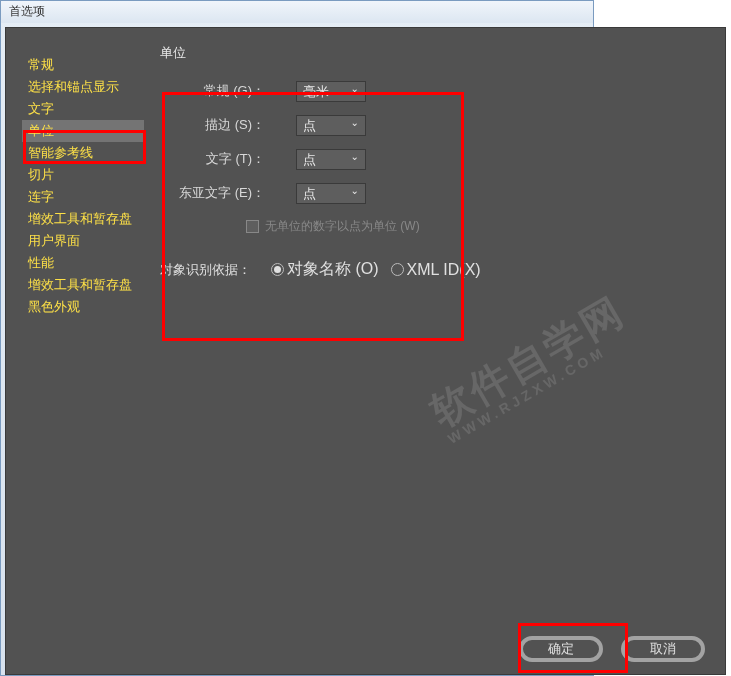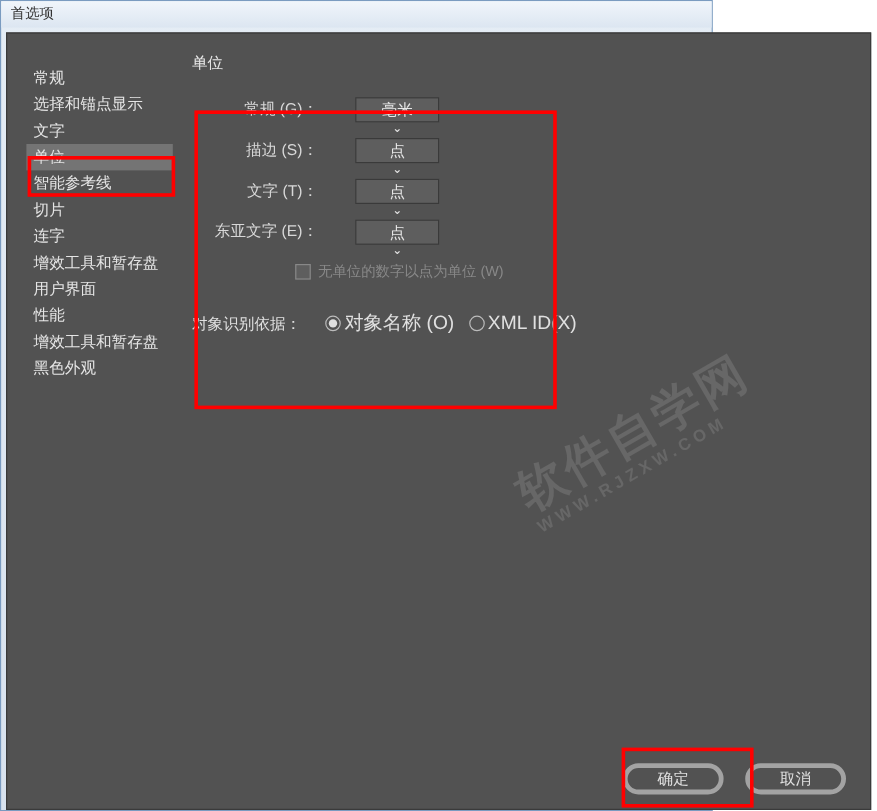--- a/index.html
+++ b/index.html
@@ -32,21 +32,21 @@
     }
     
     .sidebar {
       width: 122px;
       padding: 16px 0 0 0;
       margin-left: 16px;
       margin-top: 10px;
     }
     
     .sidebar-item {
-      color: #e5e5e5;
+      color: #fde047;
       padding: 2px 6px;
       cursor: pointer;
       font-size: 13px;
       line-height: 18px;
     }
     
     .sidebar-item.selected {
       background: #747474;
     }
     
@@ -79,25 +79,24 @@
     }
     
     .dropdown {
       background: #5e5e5e;
       border: 1px solid #3a3a3a;
       color: #e8e8e8;
       padding: 1px 6px;
       width: 70px;
       height: 21px;
       display: flex;
-      align-items: center;
+      align-items: flex-start;
       justify-content: space-between;
       cursor: pointer;
       font-size: 13px;
-      flex-direction: column;
     }
     
     .dropdown .chevron {
       font-size: 10px;
     }
     
     .checkbox-row {
       display: flex;
       align-items: center;
       margin: 14px 0 24px 86px;

